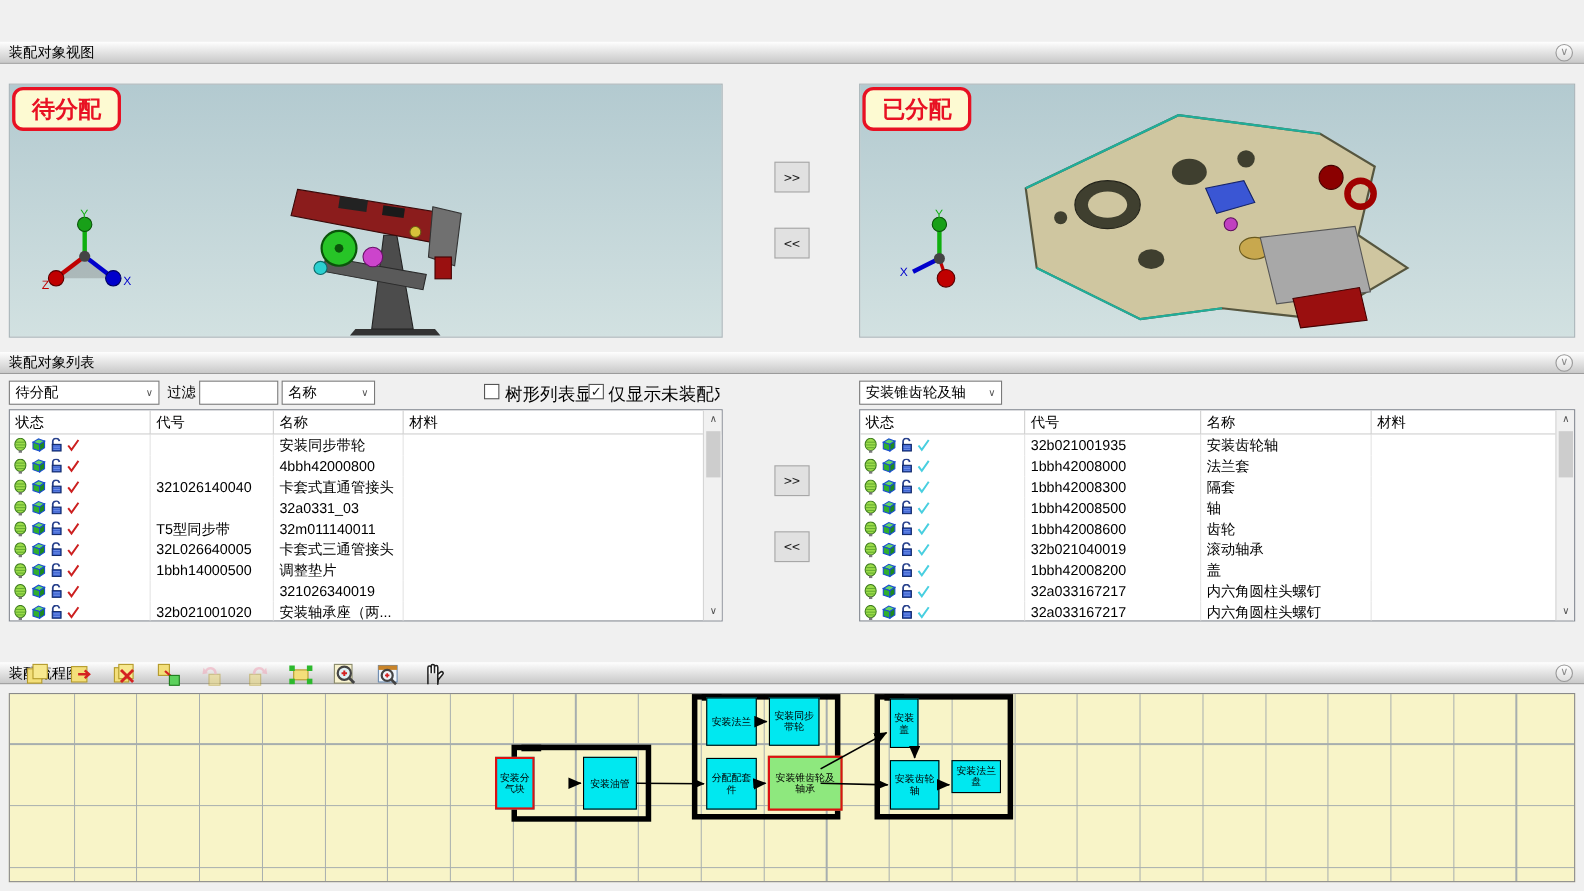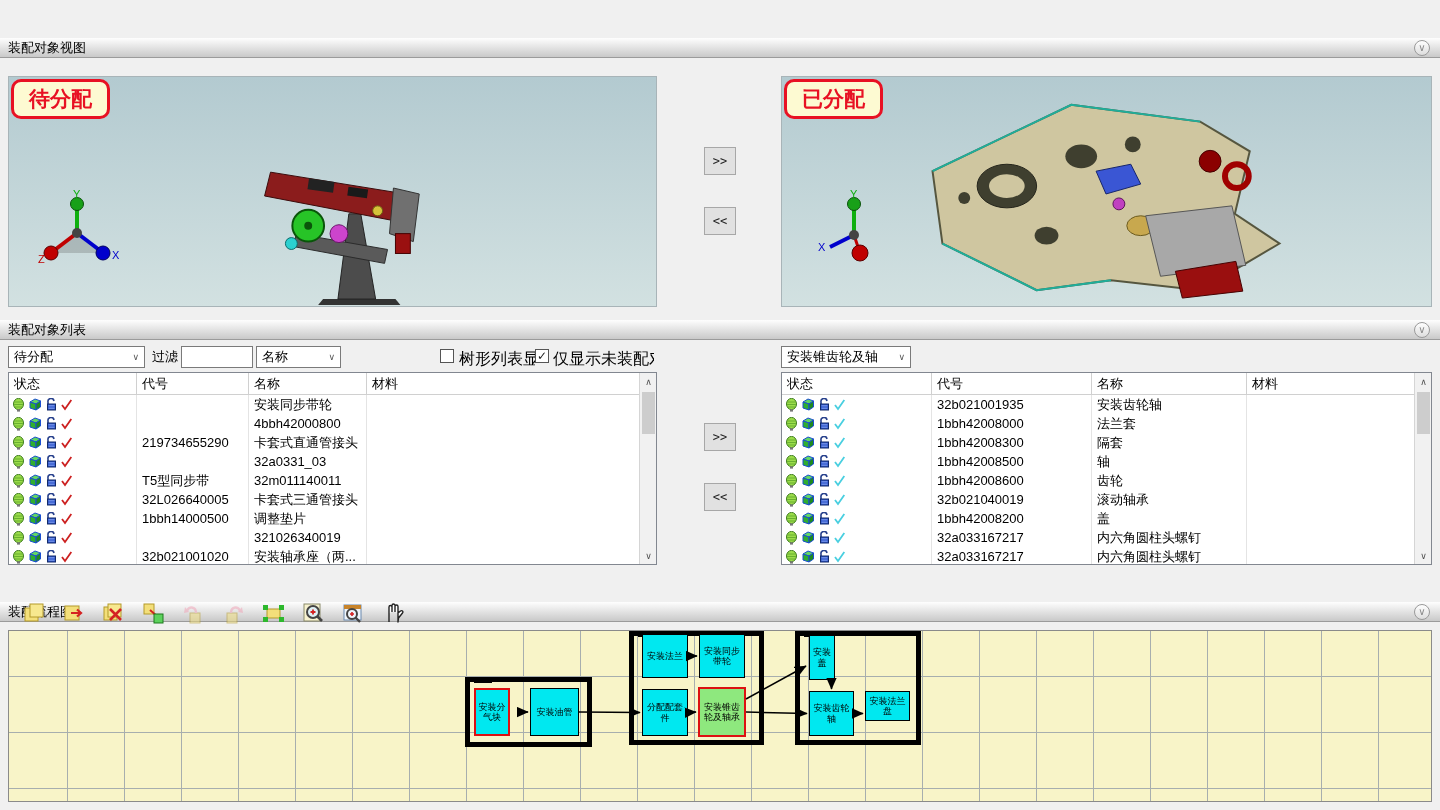--- a/index.html
+++ b/index.html
@@ -245,21 +245,21 @@
           </svg>
           <svg width="12" height="13" viewBox="0 0 12 13">
     <path d="M3 6 V4 a3 3 0 0 1 6 -1" fill="none" stroke="#28418c" stroke-width="1.6"></path>
     <rect x="2.5" y="6" width="8" height="6" fill="#2a52c8" stroke="#122a6a"></rect>
     <path d="M3.5 7.5 H9.5 M3.5 9 H9.5 M3.5 10.5 H9.5" stroke="#7c9bec" stroke-width="0.8"></path>
           </svg>
           <svg width="13" height="13" viewBox="0 0 13 13">
     <path d="M2 7 L5 11 L11.3 2" fill="none" stroke="#cc2020" stroke-width="1.8"></path>
           </svg>
         </div>
-      <div class="c">219734655290</div>
+      <div class="c">321026140040</div>
       <div class="c">卡套式直通管接头</div>
       <div class="c"></div>
     </div>
       <div class="trow">
       <div class="icons">
           <svg width="13" height="14" viewBox="0 0 13 14">
     <ellipse cx="6.5" cy="6" rx="5" ry="5.6" fill="#9bdc4a" stroke="#3f7d1f"></ellipse>
     <path d="M2.5 4 H10.5 M2.2 6.5 H10.8 M3 9 H10" stroke="#5aa32a" stroke-width="0.8" fill="none"></path>
     <rect x="5" y="11.4" width="3" height="2.2" fill="#777"></rect>
           </svg>
@@ -735,26 +735,26 @@
           <path d="M8 21 L8 12 M8 12 V6 a1.5 1.5 0 0 1 3 0 V11 M11 11 V4.5 a1.5 1.5 0 0 1 3 0 V11 M14 11 V5.5 a1.5 1.5 0 0 1 3 0 V12 M17 12 l2.5 -2 a1.4 1.4 0 0 1 2 2 L17.5 17 17 21 Z" fill="#fff" stroke="#222" stroke-width="1.4" stroke-linejoin="round"></path>
         </svg>
       </span>
     </div>
 
   <div class="flowcanvas" id="canvas">
     <div class="frame" style="left:456px; top:46px; width:127px; height:70px;"></div>
     <div class="frame" style="left:620px; top:0px; width:135px; height:114px;"></div>
     <div class="frame" style="left:786px; top:0px; width:126px; height:114px;"></div>
     <div id="nodes">
-        <div class="flownode fn-outlined" style="left: 465px; top: 57px; width: 36px; height: 48px;">安装分气块</div>
+        <div class="flownode fn-outlined" style="left: 441px; top: 57px; width: 36px; height: 48px;">安装分气块</div>
         <div class="flownode fn-normal" style="left: 521px; top: 57px; width: 49px; height: 48px;">安装油管</div>
         <div class="flownode fn-normal" style="left: 633px; top: 3px; width: 46px; height: 44px;">安装法兰</div>
         <div class="flownode fn-normal" style="left: 690px; top: 3px; width: 46px; height: 44px;">安装同步带轮</div>
         <div class="flownode fn-normal" style="left: 633px; top: 58px; width: 46px; height: 47px;">分配配套件</div>
-        <div class="flownode fn-current" style="left: 689px; top: 56px; width: 48px; height: 50px;">安装锥齿轮及轴承</div>
+        <div class="flownode fn-current" style="left: 689px; top: 56px; width: 68px; height: 50px;">安装锥齿轮及轴承</div>
         <div class="flownode fn-normal" style="left: 800px; top: 4px; width: 26px; height: 45px;">安装盖</div>
         <div class="flownode fn-normal" style="left: 800px; top: 60px; width: 45px; height: 45px;">安装齿轮轴</div>
         <div class="flownode fn-normal" style="left: 856px; top: 60px; width: 45px; height: 30px;">安装法兰盘</div>
       </div>
     <svg class="flowsvg" id="flowsvg">
       <defs>
         <marker id="arr" markerWidth="9" markerHeight="8" refX="7.5" refY="3.5" orient="auto">
           <path d="M0,0 L8,3.5 L0,7 z" fill="#000"></path>
         </marker>
       </defs>

